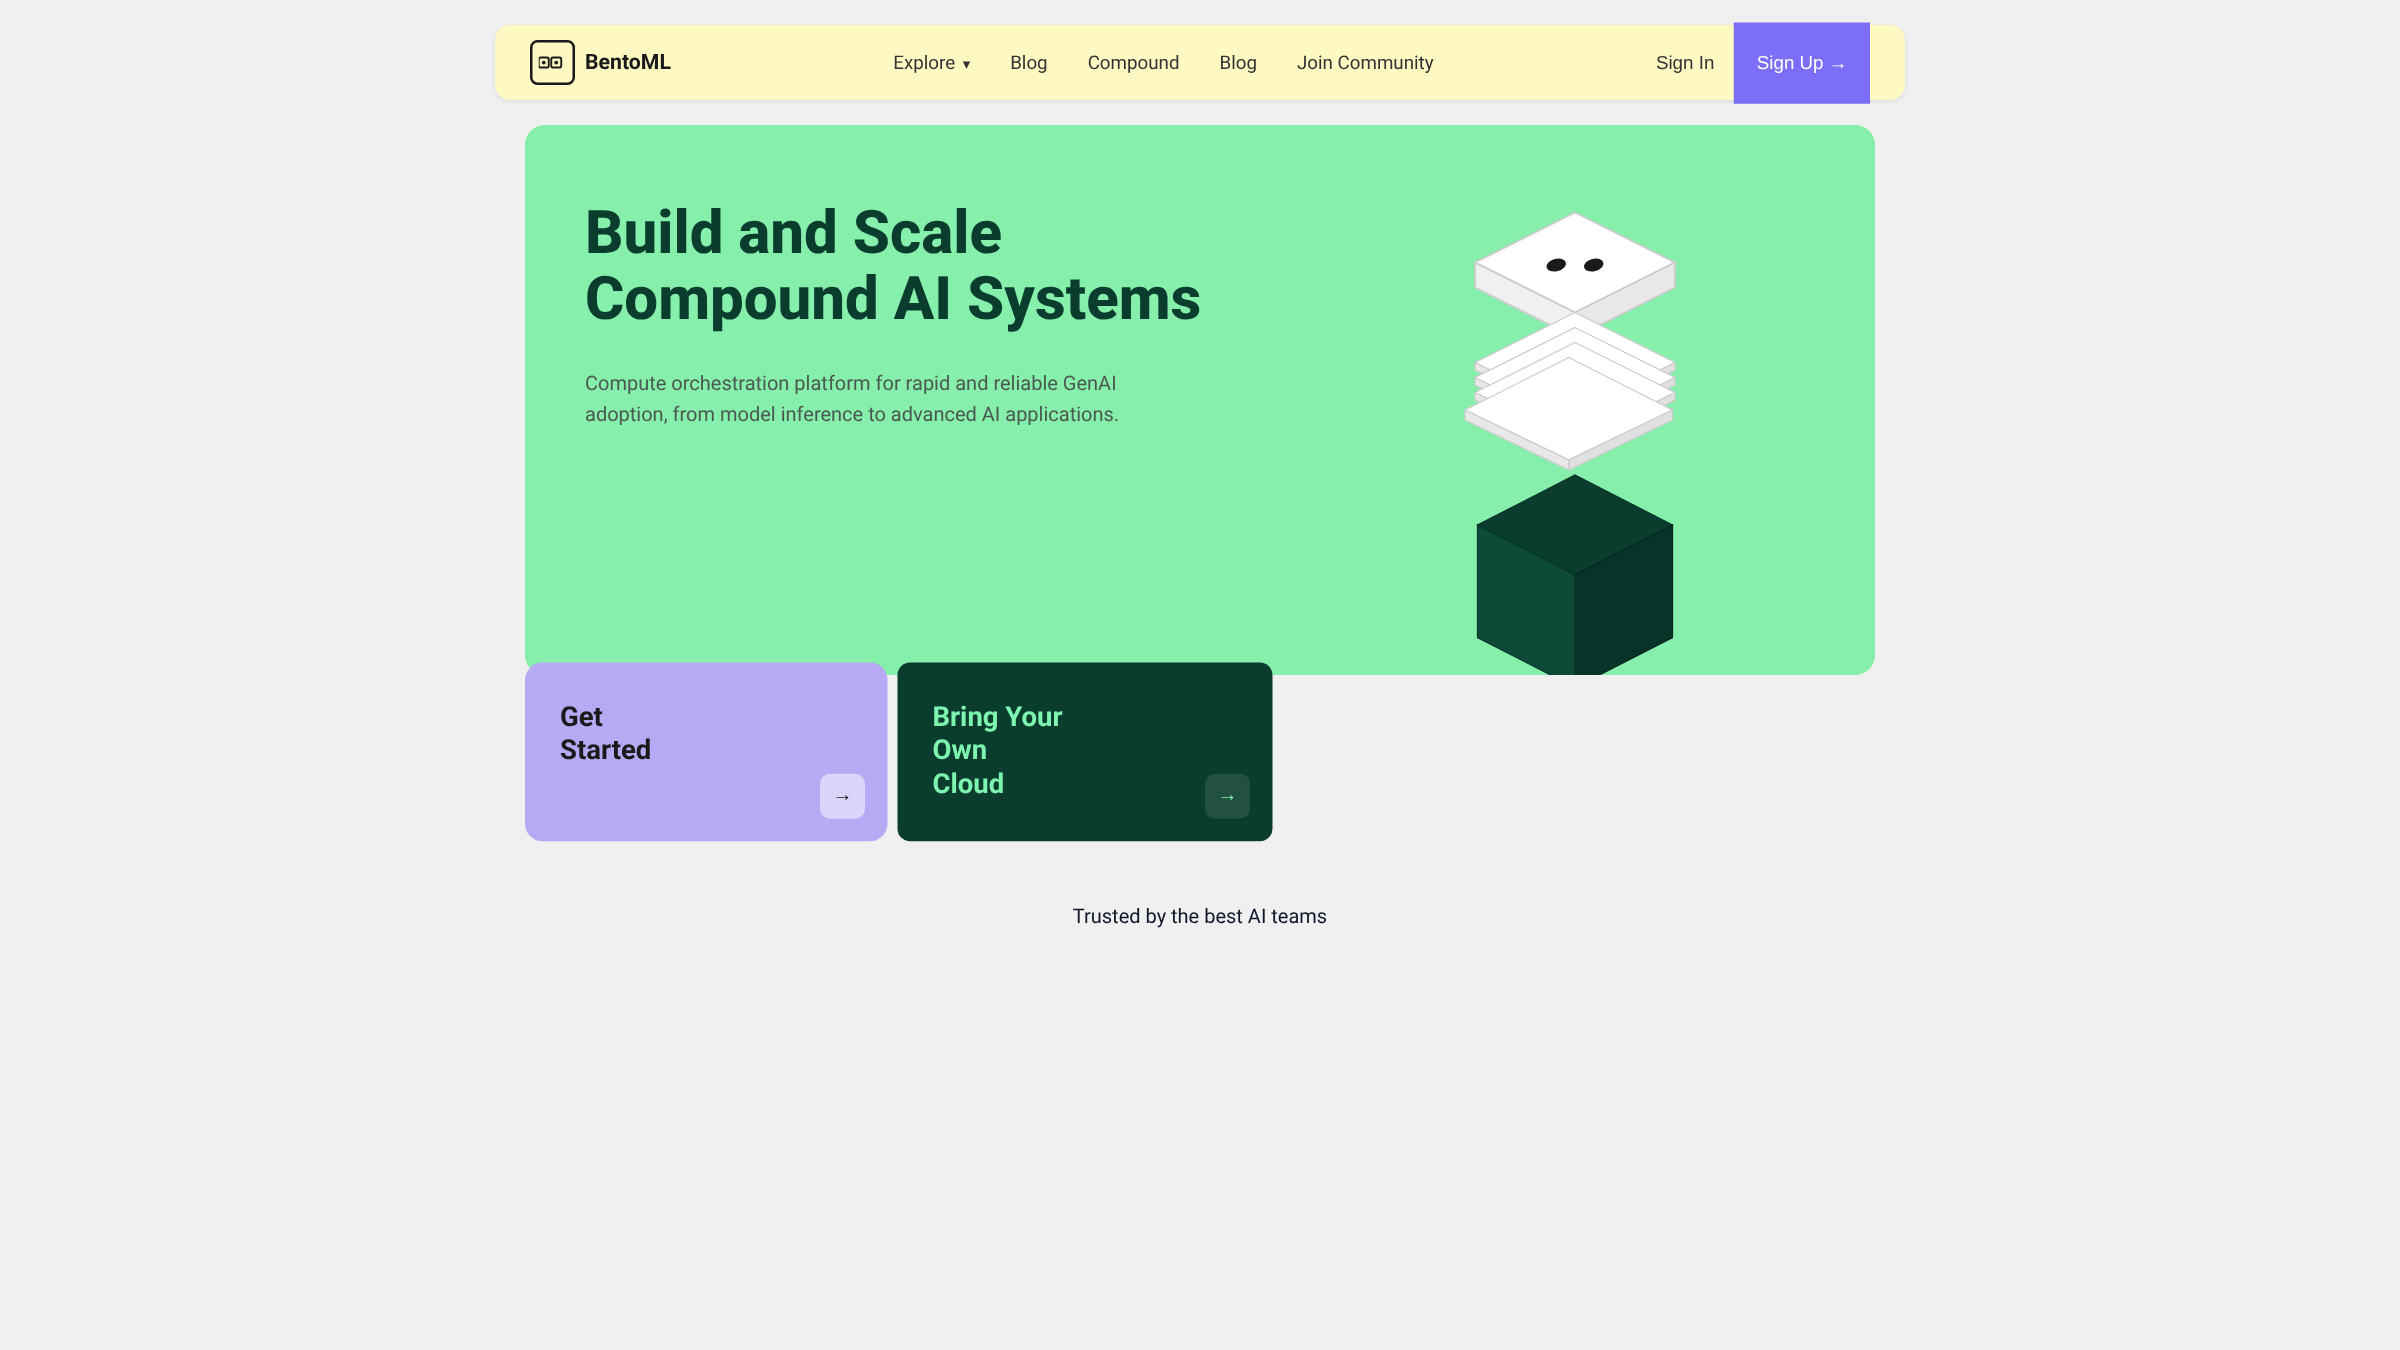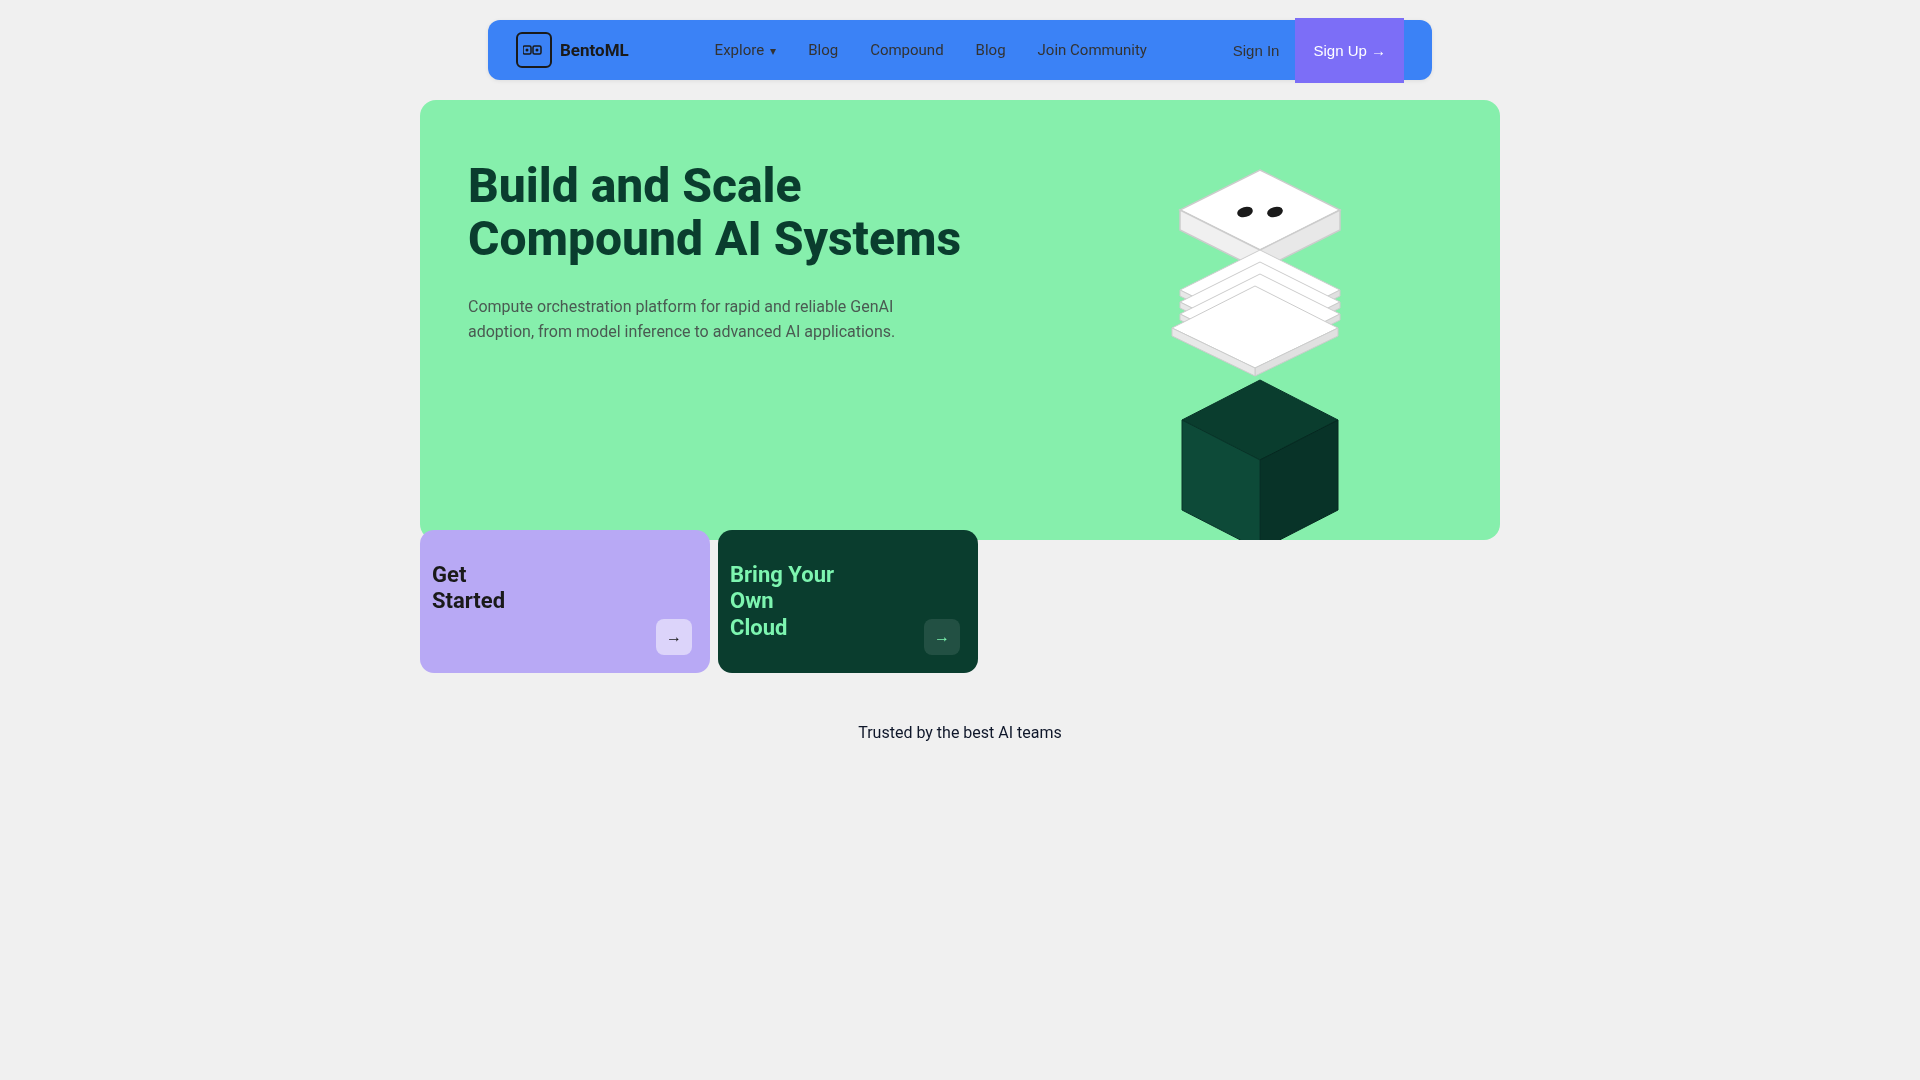--- a/index.html
+++ b/index.html
@@ -12,22 +12,22 @@
       font-family: -apple-system, BlinkMacSystemFont, 'Segoe UI', Roboto, sans-serif;
       min-height: 1080px;
       display: flex;
       flex-direction: column;
       align-items: center;
       padding: 20px;
     }
 
     
     .navbar {
-      width: 944px;
-      background: #3b82f6;
+      width: 1128px;
+      background: #fef9c3;
       border-radius: 12px;
       padding: 0 28px;
       height: 60px;
       display: flex;
       align-items: center;
       justify-content: space-between;
       box-shadow: 0 1px 4px rgba(0,0,0,0.08);
       margin-bottom: 20px;
     }
     .nav-logo {
@@ -132,35 +132,36 @@
 
     
     .cta-row {
       width: 1080px;
       display: flex;
       gap: 0;
       margin-top: -10px;
     }
     .cta-card {
       border-radius: 14px;
-      padding: 32px 12px;
+      padding: 32px 28px;
       position: relative;
       min-height: 130px;
       display: flex;
       flex-direction: column;
       justify-content: flex-start;
     }
     .cta-card-get-started {
       background: #b8a9f5;
       width: 290px;
       margin-right: 8px;
     }
     .cta-card-byoc {
       background: #0a3d2e;
-      width: 260px;
+      width: 300px;
+      border-radius: 10px;
     }
     .cta-card-title {
       font-size: 22px;
       font-weight: 700;
       line-height: 1.2;
     }
     .cta-card-get-started .cta-card-title {
       color: #1a1a1a;
     }
     .cta-card-byoc .cta-card-title {

